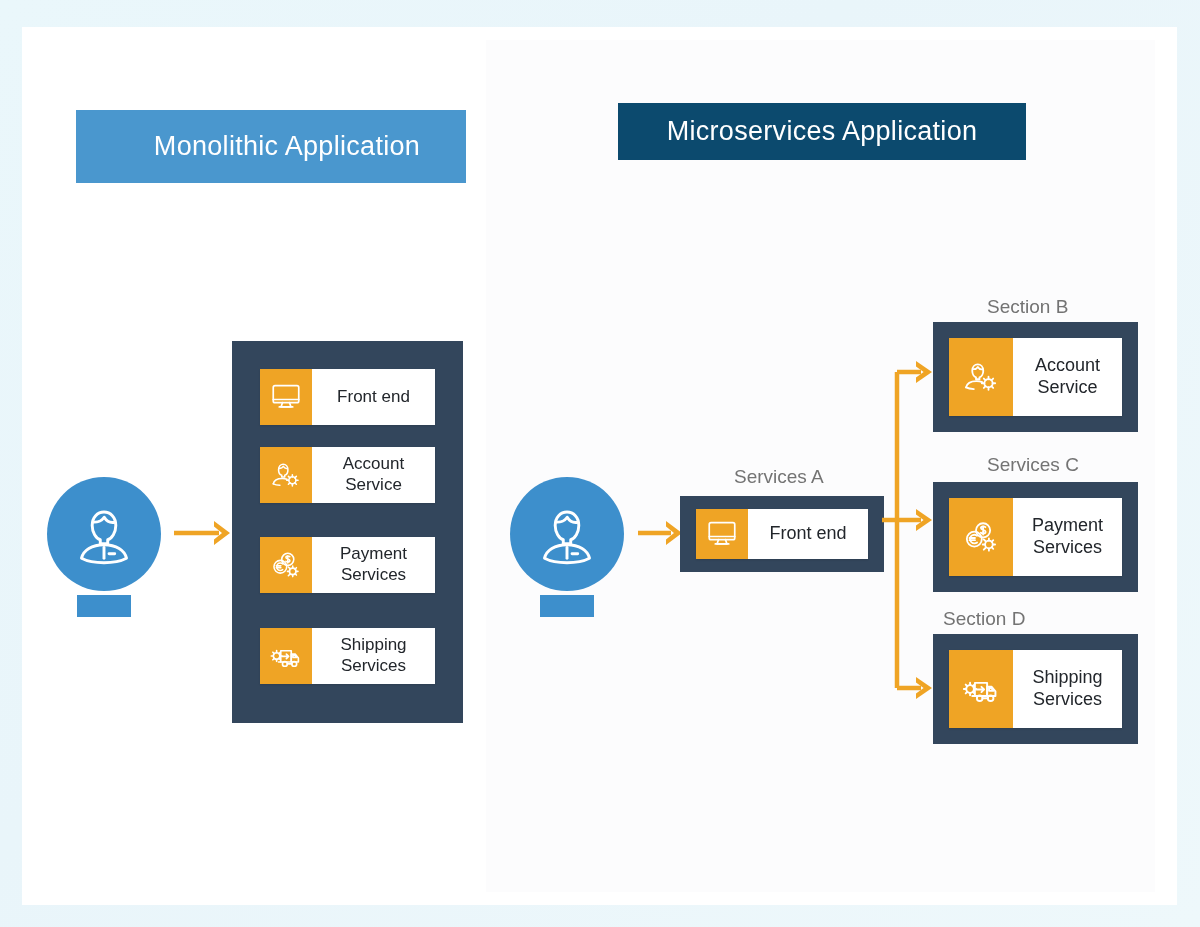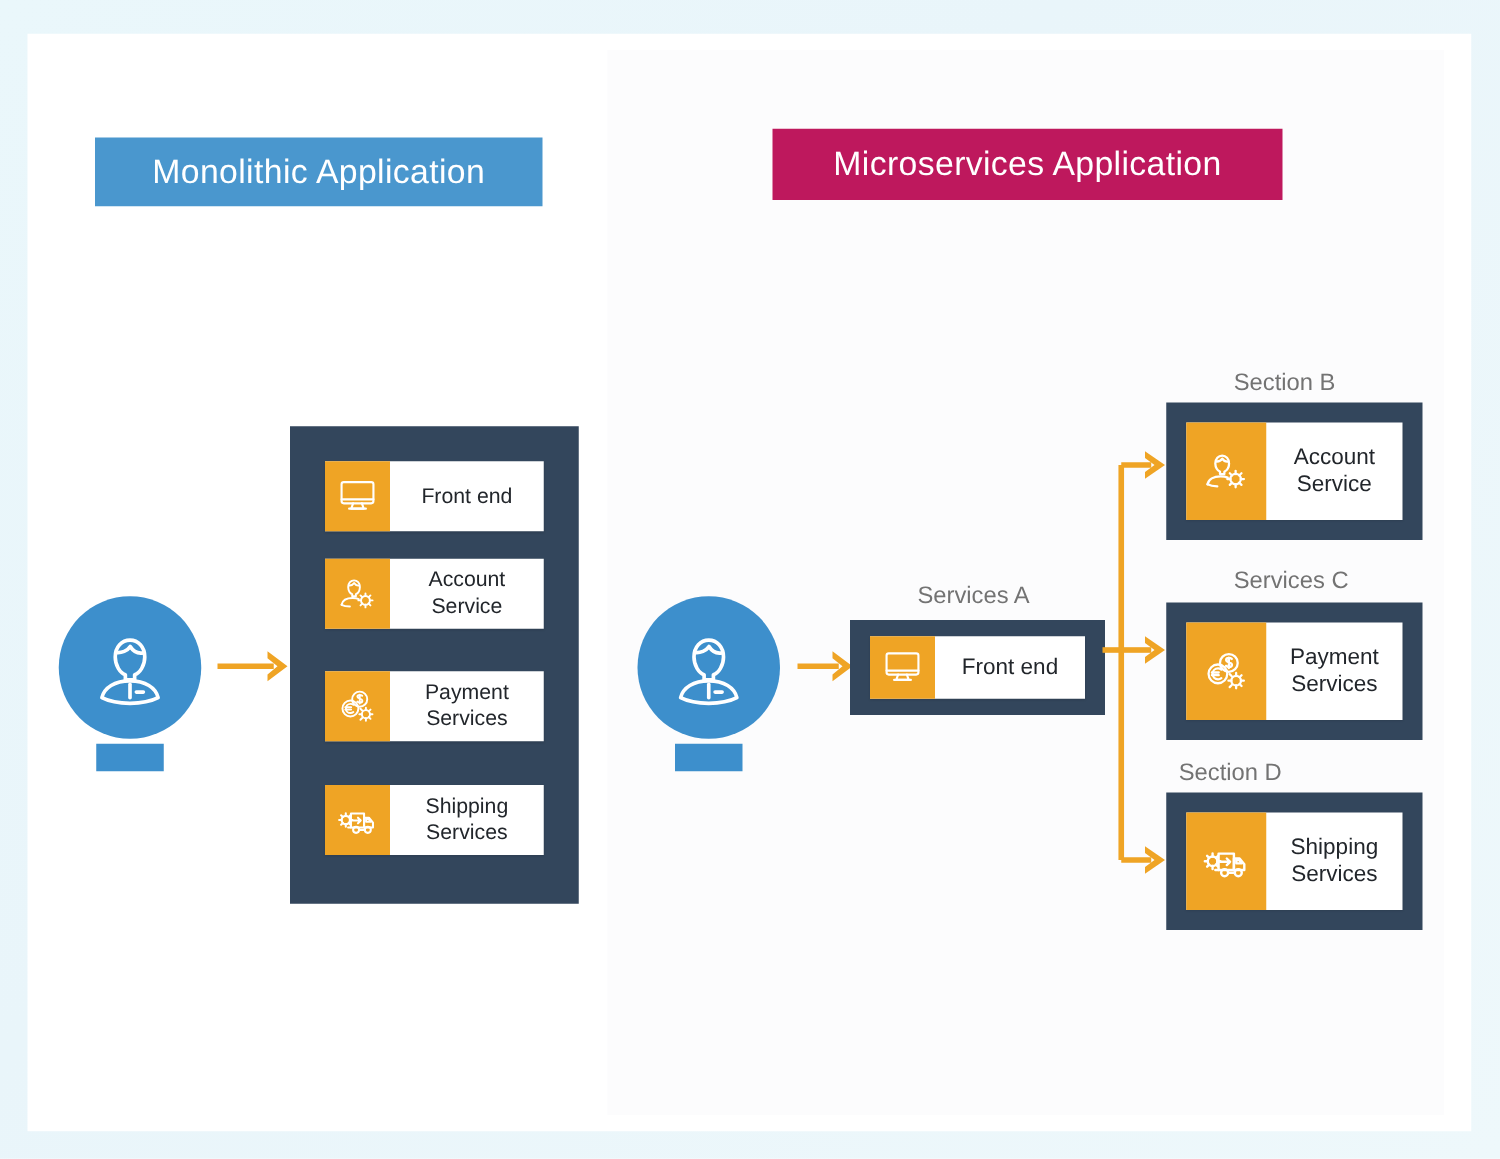--- a/index.html
+++ b/index.html
@@ -23,26 +23,26 @@
   
   .title-band{
     position:absolute;
     display:flex;align-items:center;justify-content:center;
     color:#ffffff;
     font-weight:300;
     letter-spacing:.3px;
     white-space:nowrap;
   }
   #title-mono{
-    left:76px;top:110px;width:358px;height:55px;
-    background:#4a97ce;font-size:27px;
+    left:76px;top:110px;width:358px;height:73px;
+    background:#4a97ce;font-size:27px;padding-left:32px;
   }
   #title-micro{
     left:618px;top:103px;width:408px;height:57px;
-    background:#be185d;font-size:27px;
+    background:#0c4a6e;font-size:27px;
   }
 
   
   .avatar-wrap{position:absolute;}
   .avatar-circle{
     width:114px;height:114px;border-radius:50%;
     background:#3d8fcc;
     display:flex;align-items:center;justify-content:center;
   }
   .avatar-base{

